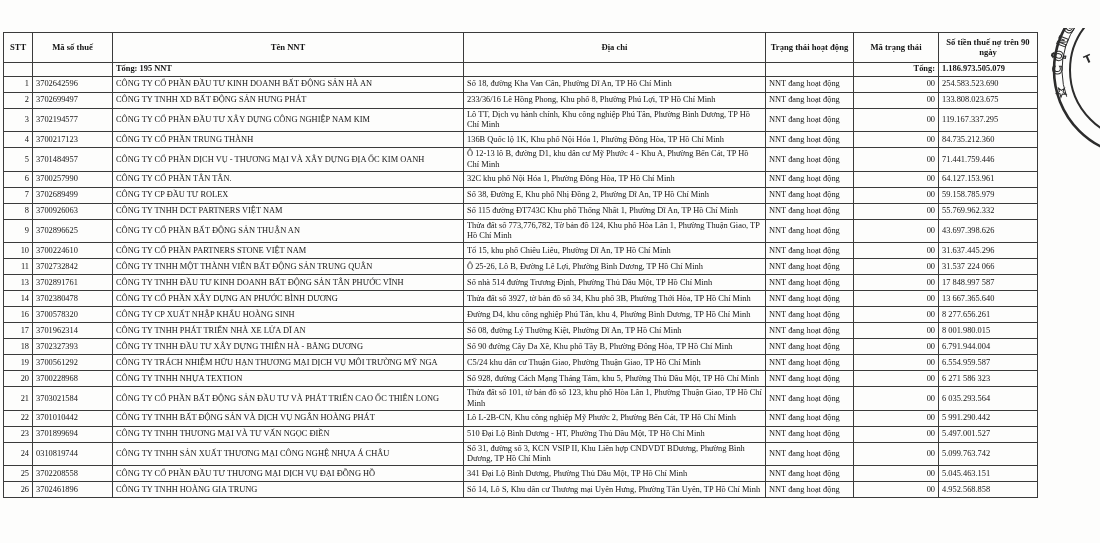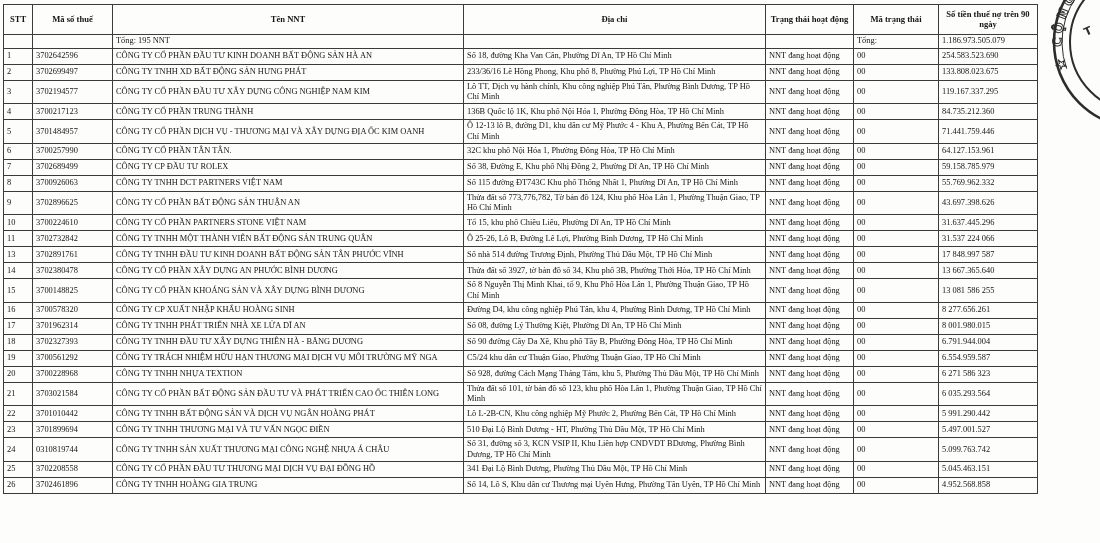--- a/index.html
+++ b/index.html
@@ -1,38 +1,38 @@
 <!DOCTYPE html>
 <html><head>
 <meta charset="utf-8">
 <style>
   html,body{margin:0;padding:0;}
   body{
     width:1100px;height:543px;position:relative;overflow:hidden;
     background:#fdfdfc;color:#141414;
     font-family:"Liberation Serif", serif;
   }
-  .page{position:absolute;inset:0;}
+  .page{position:absolute;inset:0;margin-top:28px;}
   table.debt{
     position:absolute;left:3px;top:4px;width:1034px;
     border-collapse:collapse;table-layout:fixed;
   }
   table.debt th, table.debt td{
     border:1px solid #3b3b3b;
     font-size:8.4px;line-height:1.22;
     padding:1px 3px;vertical-align:middle;
     overflow:hidden;word-wrap:break-word;
   }
   table.debt th{
     font-weight:bold;text-align:center;padding:4px 2px;font-size:8.6px;
   }
   table.debt tbody td{height:13px;}
-  .c{text-align:left;}
+  .c{text-align:right;}
   .r{text-align:left;}
-  .summary td{font-weight:normal;height:11px;}
+  .summary td{font-weight:bold;height:11px;}
   .stamp{
     position:absolute;left:1040px;top:0;width:60px;height:160px;
     overflow:hidden;pointer-events:none;
   }
   .stamp *{fill:none;stroke:#2c2c2c;}
   .stamp text{stroke:none;fill:#2c2c2c;font-family:"DejaVu Sans",sans-serif;font-weight:bold;}
 </style>
 </head>
 <body>
 
@@ -193,29 +193,20 @@
   <tr>
     <td class="c">14</td>
     <td>3702380478</td>
     <td>CÔNG TY CỔ PHẦN XÂY DỰNG AN PHƯỚC BÌNH DƯƠNG</td>
     <td>Thửa đất số 3927, tờ bản đồ số 34, Khu phố 3B, Phường Thới Hòa, TP Hồ Chí Minh</td>
     <td>NNT đang hoạt động</td>
     <td class="c">00</td>
     <td class="r">13 667.365.640</td>
   </tr>
 
-  <tr>
-    <td class="c">15</td>
-    <td>3700148825</td>
-    <td>CÔNG TY CỔ PHẦN KHOÁNG SẢN VÀ XÂY DỰNG BÌNH DƯƠNG</td>
-    <td>Số 8 Nguyễn Thị Minh Khai, tổ 9, Khu Phố Hòa Lân 1, Phường Thuận Giao, TP Hồ Chí Minh</td>
-    <td>NNT đang hoạt động</td>
-    <td class="c">00</td>
-    <td class="r">13 081 586 255</td>
-  </tr>
 
   <tr>
     <td class="c">16</td>
     <td>3700578320</td>
     <td>CÔNG TY CP XUẤT NHẬP KHẨU HOÀNG SINH</td>
     <td>Đường D4, khu công nghiệp Phú Tân, khu 4, Phường Bình Dương, TP Hồ Chí Minh</td>
     <td>NNT đang hoạt động</td>
     <td class="c">00</td>
     <td class="r">8 277.656.261</td>
   </tr>

